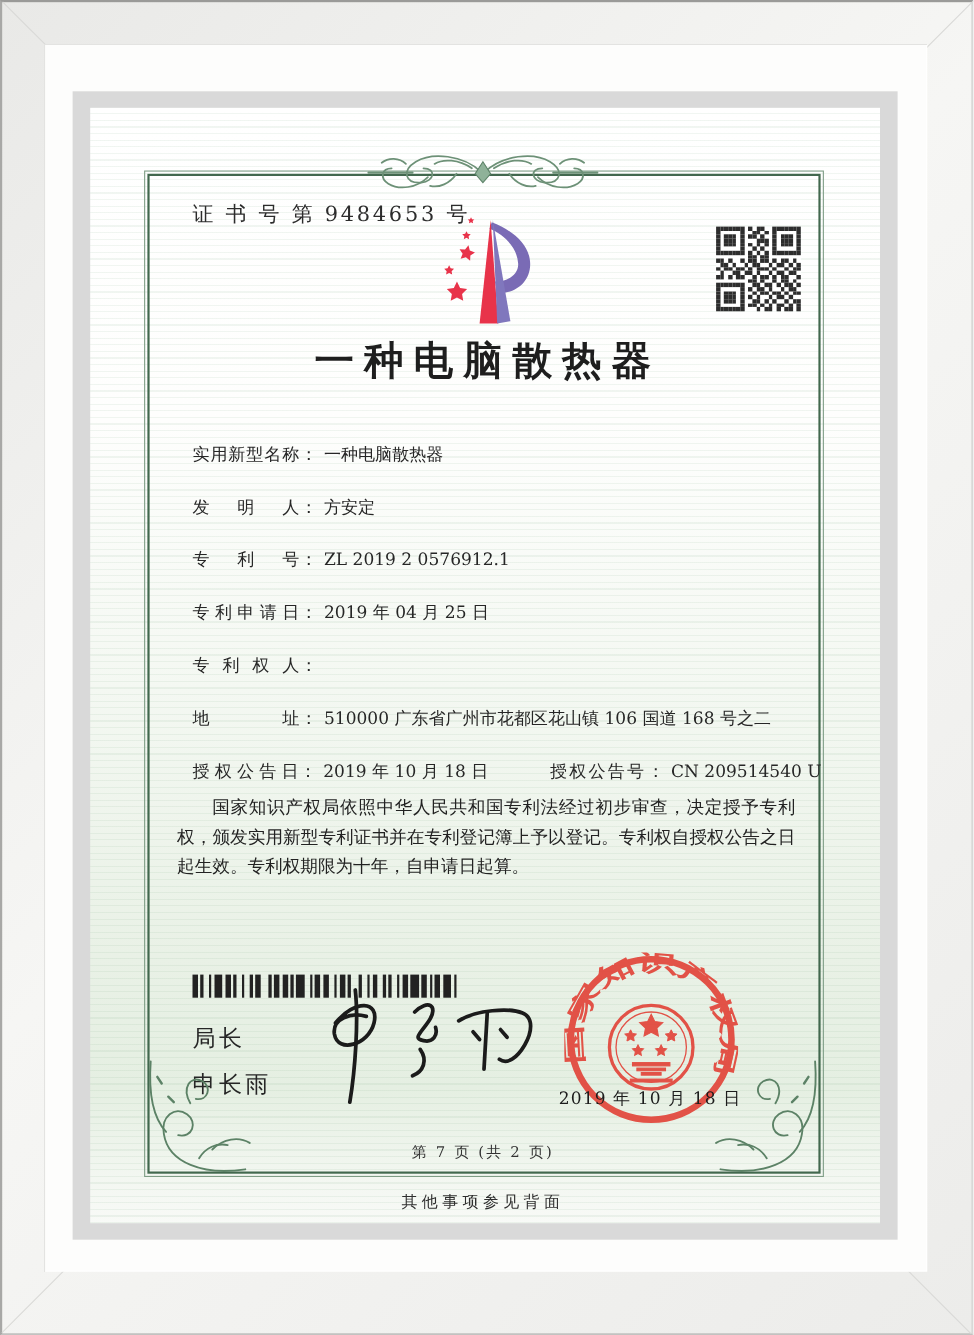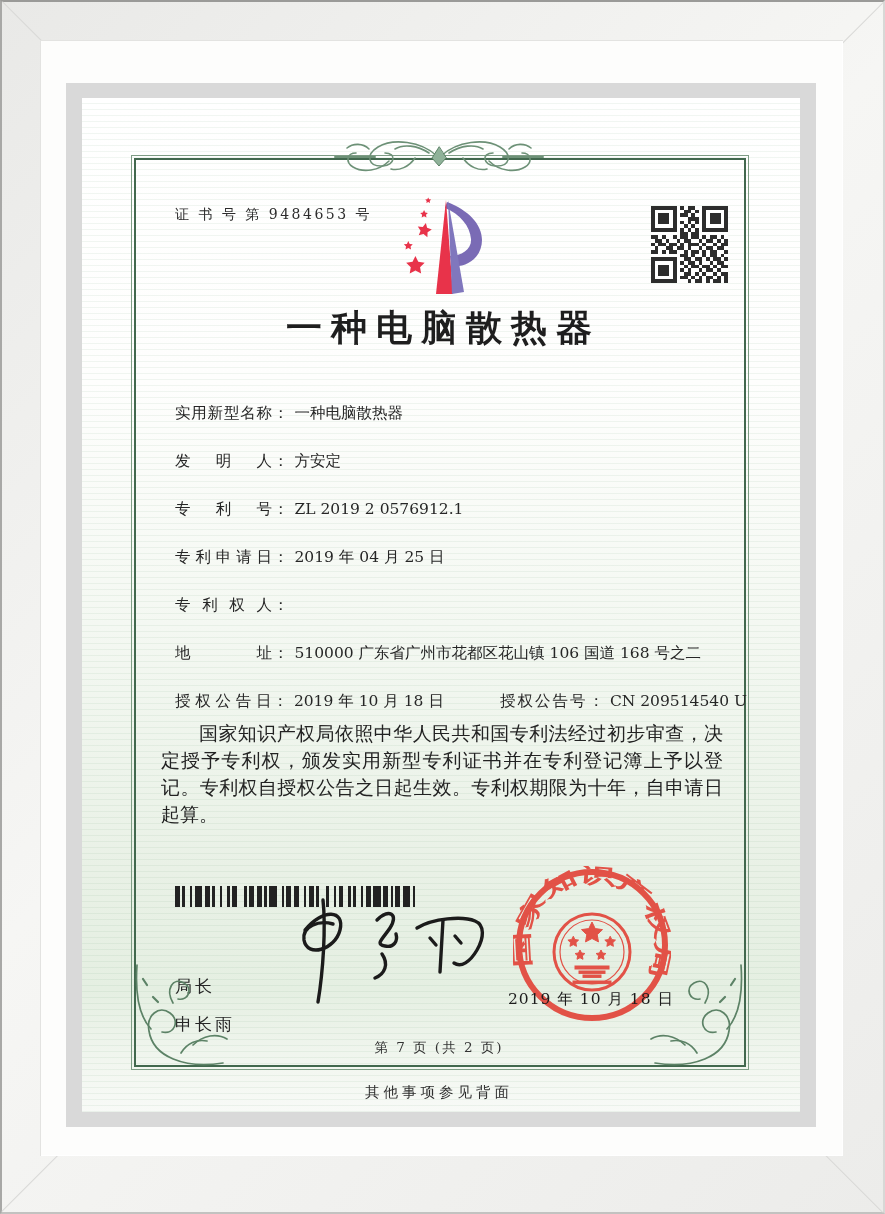--- a/index.html
+++ b/index.html
@@ -13,40 +13,40 @@
   .miter{position:absolute;width:1px;background:#d9d9d7;transform-origin:top left;}
   .matte{position:absolute;left:66px;top:83px;right:69px;bottom:87px;background:#d9d9d9;}
   
   .paper{position:absolute;left:82px;top:98px;width:718px;height:1014px;
          background:
            repeating-linear-gradient(0deg, rgba(115,165,125,0.10) 0 1px, rgba(0,0,0,0) 1px 6px),
            linear-gradient(180deg,#ffffff 0%,#fefefd 28%,#f4f8f2 52%,#e9f1e6 76%,#e5efe2 88%,#f3f7f1 96%,#f8faf7 100%);
          color:#262626;}
   .gborder{position:absolute;left:49px;top:57px;width:616px;height:913px;border:1px solid #7e9d85;}
   .gborder .inner{position:absolute;inset:2px;border:2px solid #42684e;}
-  .cert-no{position:absolute;left:93px;top:108px;font-size:14px;letter-spacing:2.5px;color:#2c2c2c;}
+  .cert-no{position:absolute;left:93px;top:84px;font-size:19px;letter-spacing:2.5px;color:#2c2c2c;}
   .logo{position:absolute;left:308px;top:96px;width:112px;height:110px;}
   .qr{position:absolute;left:569px;top:108px;width:77px;height:77px;display:grid;
       grid-template-columns:repeat(21,1fr);grid-template-rows:repeat(21,1fr);background:#fff;}
   .qr i{display:block;}
   .qr i.on{background:#2d2d2d;}
   .title{position:absolute;left:49px;top:206px;width:616px;text-align:center;
          font-size:36px;font-weight:600;letter-spacing:9px;text-indent:9px;color:#1e1e1e;}
   .fields{position:absolute;left:93px;top:302px;width:572px;display:flex;flex-direction:column;gap:21px;}
   .f-row{display:flex;align-items:baseline;font-size:15.5px;line-height:27px;white-space:nowrap;}
   .f-label{display:inline-block;width:97px;text-align:justify;text-align-last:justify;}
   .f-colon{margin:0 6px 0 1px;}
   .f-label2{margin-left:56px;letter-spacing:2px;}
-  .paras{position:absolute;left:79px;top:622px;width:562px;font-size:19px;line-height:27px;
+  .paras{position:absolute;left:79px;top:622px;width:562px;font-size:16px;line-height:27px;
          text-align:justify;color:#222;}
   .paras p{margin:0;text-indent:2em;}
   .barcode{position:absolute;left:93px;top:788px;height:21px;display:flex;align-items:stretch;}
   .barcode b{display:block;background:#222;}
   .barcode s{display:block;}
-  .issuer{position:absolute;left:93px;top:836px;font-size:17px;letter-spacing:3px;line-height:1;margin-top:44px;}
+  .issuer{position:absolute;left:93px;top:836px;font-size:21px;letter-spacing:3px;line-height:1;}
   .issuer .name{margin-top:21px;}
   .signature{position:absolute;left:183px;top:792px;width:232px;height:118px;}
   .seal{position:absolute;left:431px;top:768px;width:158px;height:158px;opacity:0.92;}
   .seal-date{position:absolute;left:420px;top:891px;width:178px;text-align:center;
              font-size:15.5px;letter-spacing:1px;color:#1c1c1c;z-index:3;}
   .page-info{position:absolute;left:49px;top:941px;width:616px;text-align:center;font-size:13.5px;letter-spacing:2px;color:#333;}
   .back-note{position:absolute;left:49px;top:985px;width:616px;text-align:center;font-size:14.5px;letter-spacing:4px;color:#2e2e2e;}
   .orn-top{position:absolute;left:247px;top:33px;width:220px;height:47px;z-index:2;}
   .fl{position:absolute;width:114px;height:114px;top:861px;z-index:2;}
   .fl.bl{left:41px;}

